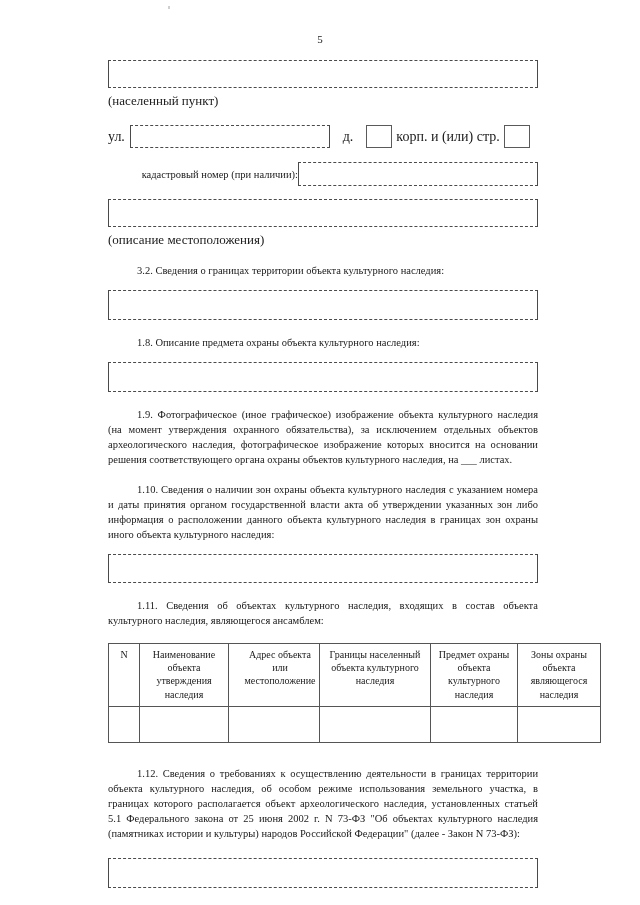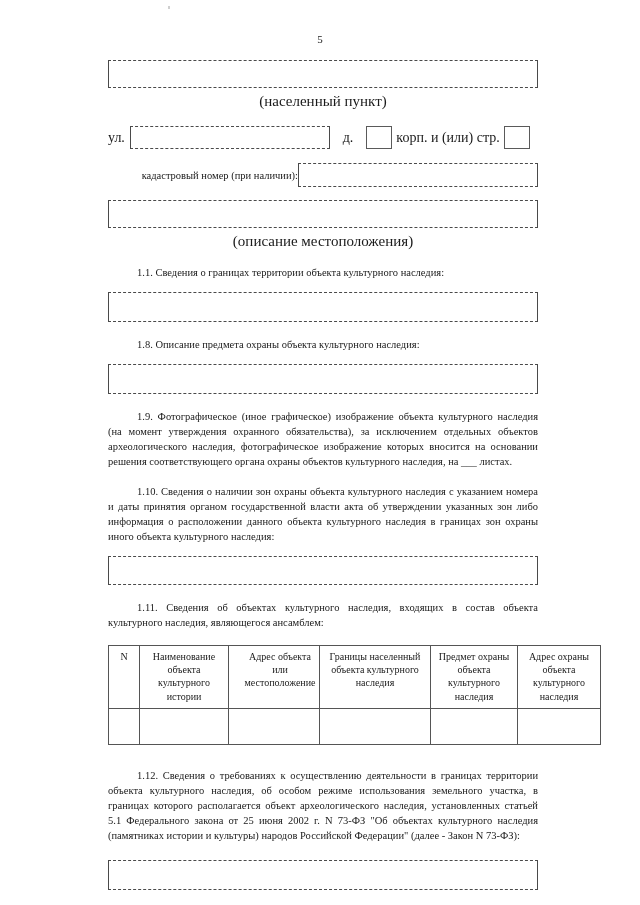--- a/index.html
+++ b/index.html
@@ -62,22 +62,21 @@
   }
   .fbox-solid {
     box-sizing: border-box;
     border: 1px solid #5a5a5a;
     background: #fff;
   }
 
   .box-wide { width: 430px; height: 28px; }
 
   .caption {
-    text-align: center;
-    font-size: 15px;
+    font-size: 13px;
     margin-top: 5px;
   }
 
   
   .row-street {
     display: flex;
     align-items: center;
     margin-top: 16px;
     font-size: 14px;
   }
@@ -164,42 +163,42 @@
     </div>
 
     <div class="row-cad">
       <span class="lbl-cad">кадастровый номер (при наличии):</span>
       <span class="fbox box-cad"></span>
     </div>
 
     <div class="fbox box-descr"></div>
     <div class="caption">(описание местоположения)</div>
 
-    <div class="para">1.1. Сведения о границах территории объекта культурного наследия:</div>
+    <div class="para">3.2. Сведения о границах территории объекта культурного наследия:</div>
     <div class="fbox box-after-para"></div>
 
     <div class="para">1.8. Описание предмета охраны объекта культурного наследия:</div>
     <div class="fbox box-after-para"></div>
 
     <div class="para">1.9. Фотографическое (иное графическое) изображение объекта культурного наследия (на момент утверждения охранного обязательства), за исключением отдельных объектов археологического наследия, фотографическое изображение которых вносится на основании решения соответствующего органа охраны объектов культурного наследия, на ___ листах.</div>
 
     <div class="para">1.10. Сведения о наличии зон охраны объекта культурного наследия с указанием номера и даты принятия органом государственной власти акта об утверждении указанных зон либо информация о расположении данного объекта культурного наследия в границах зон охраны иного объекта культурного наследия:</div>
     <div class="fbox box-after-para short"></div>
 
     <div class="para">1.11. Сведения об объектах культурного наследия, входящих в состав объекта культурного наследия, являющегося ансамблем:</div>
 
     <table class="heritage">
       <thead>
         <tr>
           <th class="c-n">N</th>
-          <th class="c-name">Наименование объекта культурного истории</th>
+          <th class="c-name">Наименование объекта утверждения наследия</th>
           <th class="c-addr">Адрес объекта или местоположение</th>
           <th class="c-bord">Границы населенный объекта культурного наследия</th>
           <th class="c-subj">Предмет охраны объекта культурного наследия</th>
-          <th class="c-zone">Адрес охраны объекта культурного наследия</th>
+          <th class="c-zone">Зоны охраны объекта являющегося наследия</th>
         </tr>
       </thead>
       <tbody>
         <tr>
           <td class="empty-cell"></td>
           <td class="empty-cell"></td>
           <td class="empty-cell"></td>
           <td class="empty-cell"></td>
           <td class="empty-cell"></td>
           <td class="empty-cell"></td>

